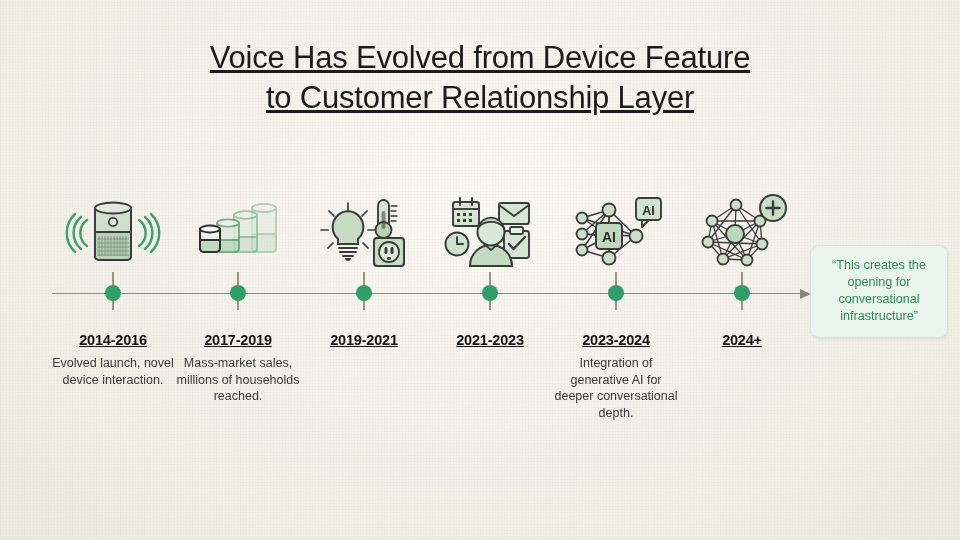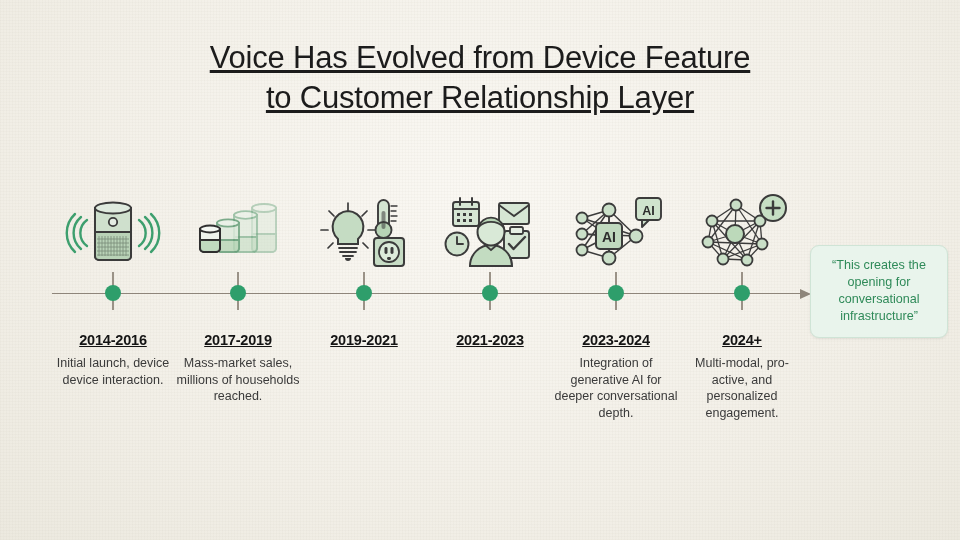--- a/index.html
+++ b/index.html
@@ -191,21 +191,21 @@
         </g>
 
         <ellipse cx="52" cy="14" rx="18" ry="5.5" fill="#dfeade" stroke="#3b3b3b" stroke-width="2"></ellipse>
 
         <circle cx="52" cy="28" r="4.2" fill="#e4ece3" stroke="#3b3b3b" stroke-width="1.8"></circle>
       </svg>
     </div>
     <div class="tick"></div>
     <div class="dot"></div>
     <div class="era">2014-2016</div>
-    <div class="desc">Initial launch, device device interaction.</div>
+    <div class="desc">Evolved launch, novel device interaction.</div>
   </div>
 
   <div class="milestone" style="left:238px">
     <div class="icon-wrap">
       <svg width="104" height="76" viewBox="0 0 104 76">
 
         <g opacity="0.45">
           <path d="M66 14 h24 v40 a4 4 0 0 1 -4 4 h-16 a4 4 0 0 1 -4 -4 z" fill="#dceadb" stroke="#6aa57e" stroke-width="1.8"></path>
           <path d="M66 40 h24 v14 a4 4 0 0 1 -4 4 h-16 a4 4 0 0 1 -4 -4 z" fill="#c2dcc2" stroke="#6aa57e" stroke-width="1.8"></path>
           <ellipse cx="78" cy="14" rx="12" ry="4" fill="#e8f1e7" stroke="#6aa57e" stroke-width="1.8"></ellipse>
@@ -403,21 +403,20 @@
         <circle cx="83" cy="14" r="13" fill="#c6dfc4" stroke="#3b3b3b" stroke-width="2"></circle>
         <g stroke="#3b3b3b" stroke-width="2.4" stroke-linecap="round">
           <line x1="83" y1="7.5" x2="83" y2="20.5"></line>
           <line x1="76.5" y1="14" x2="89.5" y2="14"></line>
         </g>
       </svg>
     </div>
     <div class="tick"></div>
     <div class="dot"></div>
     <div class="era">2024+</div>
-    <div class="desc">Multi-modal, pro-active, and personalized engagement.</div>
   </div>
 
   <div id="quote">“This creates the opening for conversational infrastructure”</div>
 
   <div id="logo">
     <svg width="122" height="34" viewBox="0 0 122 34">
 
       <path d="M86 3 l4 8 l9 -3 l-6 8 l8 5 l-10 1 l1 7 l-7 -5 l-6 6 l0 -9 l-9 1 l6 -7 l-7 -6 l10 2 z" fill="#f2f0e8" opacity="0.95"></path>
       <text x="0" y="26" font-family="Liberation Sans, sans-serif" font-size="27" font-weight="bold" fill="#3f9ede" letter-spacing="-1">sayitn</text>
 

